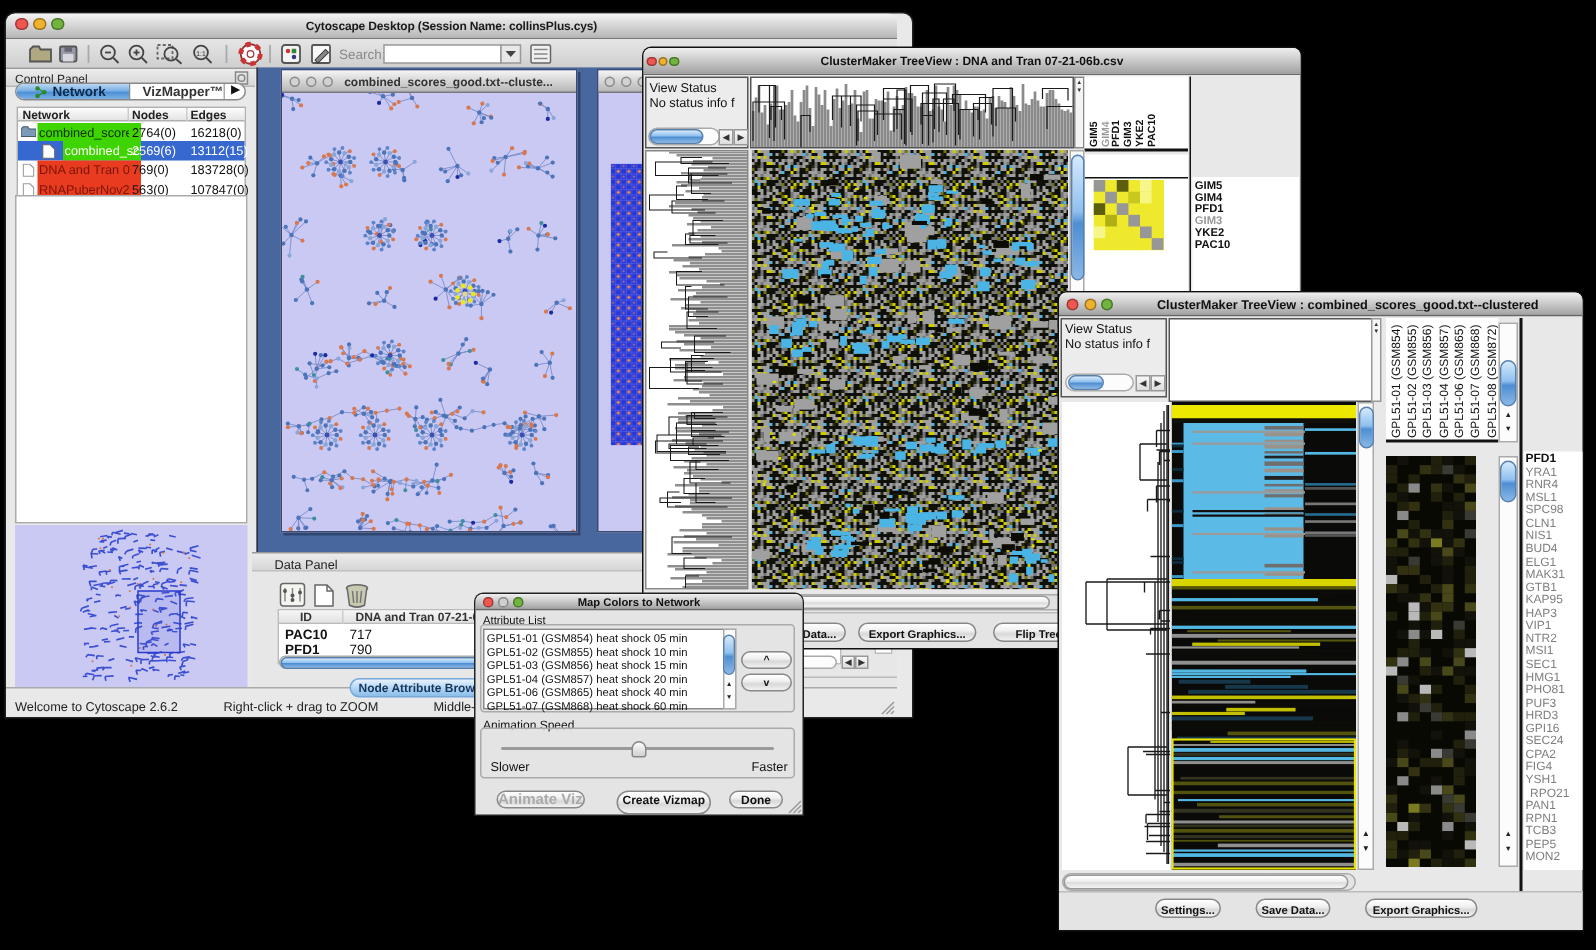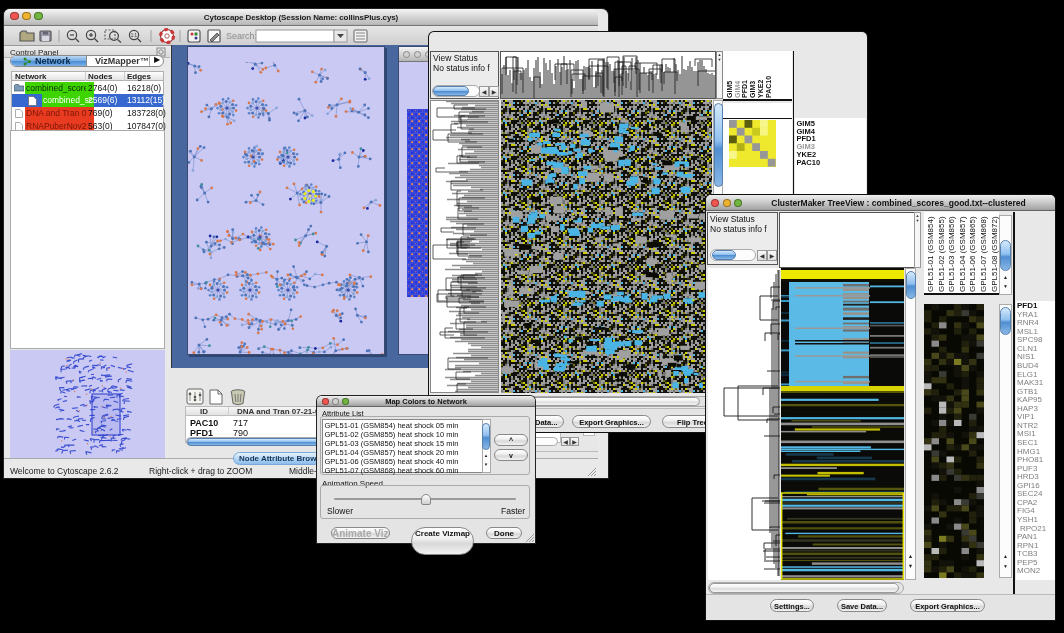--- a/index.html
+++ b/index.html
@@ -159,20 +159,26 @@
         <rect x="82" y="44" width="28" height="41" fill="#4858d8" fill-opacity="0.12" stroke="#2a3acc" stroke-width="1"></rect>
       </svg>
     </div>
     <div class="abs" style="left:0;top:449px;width:594px;height:20px;background:#e9e9e9;border-top:1px solid #aaa">
       <span style="position:absolute;left:6px;top:7px;font-size:8.5px;color:#222">Welcome to Cytoscape 2.6.2</span>
       <span style="position:absolute;left:145px;top:7px;font-size:8.5px;color:#222">Right-click + drag  to  ZOOM</span>
       <span style="position:absolute;left:285px;top:7px;font-size:8.5px;color:#222">Middle-</span>
     </div>
     <div class="abs" style="left:167px;top:36px;width:427px;height:323px;background:#48679e;border-left:1px solid #333;overflow:hidden">
       <div class="abs" style="left:15px;top:1px;width:198px;height:309px;border:1px solid #3a4a70;background:#c9c9f4;box-shadow:2px 2px 0 rgba(20,30,60,.45)">
+        <div class="abs tb" style="left:0;top:0;width:196px;height:15px">
+          <span class="light" style="left:5px;top:4px;width:7px;height:7px;background:#d2d2d2;border:1px solid #8a8a8a"></span>
+          <span class="light" style="left:16px;top:4px;width:7px;height:7px;background:#d2d2d2;border:1px solid #8a8a8a"></span>
+          <span class="light" style="left:27px;top:4px;width:7px;height:7px;background:#d2d2d2;border:1px solid #8a8a8a"></span>
+          <div style="text-align:center;font-size:8px;font-weight:bold;color:#333;line-height:15px;padding-left:26px">combined_scores_good.txt--cluste...</div>
+        </div>
         <div class="abs" style="left:0;top:15px;width:196px;height:292px;overflow:hidden">
           <svg width="197" height="292" viewBox="0 0 197 292" style="position:absolute;left:0;top:0;">
             <path d="M6.7 3.9L12.7 8.3M6.7 3.9L0.2 1.9M6.7 3.9L11.1 4.7M6.7 3.9L7.5 10.7M6.7 3.9L-0.1 1.1M67.4 2.2L72.8 10.3M67.4 2.2L64.7 6.6M67.4 2.2L74.9 7.5M67.4 2.2L60.2 -3.2M67.4 2.2L66.4 -5.2M67.4 2.2L73.9 1.1M67.4 2.2L58.7 -0.7M86.7 3.3L77.8 6.0M86.7 3.3L90.2 9.0M86.7 3.3L82.6 -4.3M86.7 3.3L84.6 -1.4M131.5 13.0L127.8 20.2M131.5 13.0L139.3 15.8M131.5 13.0L133.6 7.1M131.5 13.0L139.5 16.5M131.5 13.0L124.3 9.8M131.5 13.0L133.1 19.5M131.5 13.0L137.1 8.0M131.5 13.0L134.6 16.8M177.2 10.6L181.1 16.7M177.2 10.6L172.4 7.2M177.2 10.6L172.0 7.0M177.2 10.6L177.2 17.3M23.4 46.8L13.5 49.7M23.4 46.8L28.0 42.3M23.4 46.8L17.5 46.7M23.4 46.8L31.9 41.6M23.4 46.8L20.9 54.9M23.4 46.8L18.9 43.1M39.1 55.0L39.5 62.2M39.1 55.0L46.2 58.8M39.1 55.0L42.8 46.5M39.1 55.0L34.3 54.0M39.1 55.0L34.2 47.3M39.1 55.0L42.7 61.0M80.4 51.4L74.8 50.8M80.4 51.4L81.5 58.2M80.4 51.4L75.1 48.1M80.4 51.4L81.4 56.6M80.4 51.4L76.1 46.8M80.4 51.4L88.5 45.9M116.9 48.6L119.4 54.9M116.9 48.6L108.8 52.4M116.9 48.6L106.0 50.9M116.9 48.6L111.0 37.2M116.9 48.6L124.2 53.7M116.9 48.6L110.5 58.8M116.9 48.6L117.0 56.0M149.1 42.7L161.6 40.2M149.1 42.7L153.4 36.8M149.1 42.7L141.5 43.4M149.1 42.7L143.8 46.5M149.1 42.7L139.6 51.8M149.1 42.7L148.0 54.4M149.1 42.7L140.4 45.3M149.1 42.7L161.9 39.2M170.6 50.2L164.0 48.9M170.6 50.2L158.0 49.6M170.6 50.2L176.9 53.0M170.6 50.2L176.7 43.0M170.6 50.2L180.5 46.4M170.6 50.2L164.8 47.0M170.6 50.2L180.4 55.7M170.6 50.2L162.6 46.7M6.3 94.7L13.6 98.4M6.3 94.7L5.0 108.4M6.3 94.7L16.0 85.6M6.3 94.7L0.9 100.4M6.3 94.7L12.3 84.3M6.3 94.7L-4.6 85.5M6.3 94.7L2.5 89.2M6.3 94.7L9.9 86.6M66.2 88.9L66.1 99.4M66.2 88.9L74.6 91.6M66.2 88.9L68.7 84.1M66.2 88.9L63.2 94.0M66.2 88.9L72.2 88.1M66.2 88.9L57.4 92.2M95.2 93.7L92.3 101.4M95.2 93.7L97.5 86.1M95.2 93.7L99.2 90.8M95.2 93.7L95.2 98.2M95.2 93.7L96.7 85.8M95.2 93.7L89.5 97.5M95.2 93.7L99.9 100.6M150.8 97.2L151.9 92.4M150.8 97.2L156.9 90.9M150.8 97.2L152.3 105.7M150.8 97.2L145.0 98.7M150.8 97.2L152.3 91.9M171.0 95.0L175.3 88.5M171.0 95.0L182.2 96.9M171.0 95.0L170.3 104.4M171.0 95.0L176.8 94.4M171.0 95.0L164.4 90.5M171.0 95.0L172.9 86.7M171.0 95.0L177.3 94.3M16.6 131.0L13.4 125.6M16.6 131.0L23.7 125.9M16.6 131.0L12.9 124.4M16.6 131.0L13.7 122.5M16.6 131.0L20.1 140.1M16.6 131.0L9.2 138.0M68.1 138.5L62.3 140.7M68.1 138.5L58.0 140.2M68.1 138.5L69.8 132.8M68.1 138.5L75.0 142.6M68.1 138.5L63.5 133.3M68.1 138.5L72.0 130.0M109.2 131.0L99.0 125.8M109.2 131.0L102.4 137.1M109.2 131.0L116.0 140.0M109.2 131.0L119.0 123.2M109.2 131.0L118.2 123.1M109.2 131.0L111.6 142.9M109.2 131.0L106.0 121.9M132.9 140.6L131.2 132.1M132.9 140.6L137.2 132.8M132.9 140.6L141.0 134.5M132.9 140.6L125.9 141.7M132.9 140.6L133.0 150.1M132.9 140.6L133.7 131.9M132.9 140.6L127.8 135.4M183.1 139.9L179.4 146.4M183.1 139.9L191.9 143.5M183.1 139.9L176.0 145.8M183.1 139.9L187.7 138.2M23.1 183.9L22.1 173.9M23.1 183.9L29.6 179.0M23.1 183.9L21.9 192.0M23.1 183.9L16.0 189.9M23.1 183.9L25.9 174.8M23.1 183.9L28.9 174.8M23.1 183.9L31.5 182.9M44.6 176.6L45.0 170.0M44.6 176.6L44.7 167.6M44.6 176.6L44.5 181.6M44.6 176.6L52.0 177.5M44.6 176.6L51.0 176.6M44.6 176.6L39.4 169.5M44.6 176.6L39.6 169.6M76.3 181.8L70.3 177.0M76.3 181.8L82.3 187.1M76.3 181.8L80.8 180.8M76.3 181.8L81.8 182.7M76.3 181.8L72.4 174.0M76.3 181.8L70.3 186.3M117.6 173.7L112.5 181.0M117.6 173.7L111.1 180.6M117.6 173.7L111.2 183.6M117.6 173.7L120.5 167.7M117.6 173.7L127.7 171.2M117.6 173.7L122.8 164.1M117.6 173.7L107.5 178.0M117.6 173.7L125.2 172.0M138.6 184.3L129.2 179.9M138.6 184.3L133.9 192.2M138.6 184.3L134.5 192.5M138.6 184.3L134.0 190.4M138.6 184.3L136.8 194.1M178.5 179.8L173.1 172.7M178.5 179.8L180.2 173.7M178.5 179.8L180.4 189.9M178.5 179.8L175.3 188.7M178.5 179.8L169.5 181.3M11.2 222.1L3.9 220.4M11.2 222.1L13.2 226.7M11.2 222.1L4.0 222.8M11.2 222.1L17.5 221.2M11.2 222.1L10.3 226.4M11.2 222.1L12.9 226.8M54.5 213.8L59.7 214.2M54.5 213.8L49.1 214.5M54.5 213.8L59.4 212.7M54.5 213.8L57.3 210.4M54.5 213.8L60.1 216.2M54.5 213.8L48.2 210.5M54.5 213.8L58.9 220.0M88.9 217.3L83.2 213.8M88.9 217.3L84.5 215.3M88.9 217.3L93.8 216.1M88.9 217.3L89.5 209.6M88.9 217.3L88.5 222.2M88.9 217.3L89.4 224.7M88.9 217.3L92.6 222.8M109.3 215.7L116.9 212.3M109.3 215.7L99.9 213.0M109.3 215.7L118.5 209.7M109.3 215.7L115.3 218.6M109.3 215.7L105.6 225.5M109.3 215.7L102.5 212.6M109.3 215.7L116.4 222.8M109.3 215.7L105.6 204.6M158.5 223.7L168.5 225.0M158.5 223.7L162.4 215.6M158.5 223.7L159.0 217.3M158.5 223.7L150.4 222.7M158.5 223.7L156.4 235.1M158.5 223.7L148.9 227.8M158.5 223.7L166.6 222.1M158.5 223.7L152.3 227.7M171.3 215.5L162.7 221.4M171.3 215.5L182.8 214.7M171.3 215.5L162.0 213.0M171.3 215.5L174.9 224.1M33.1 258.1L39.8 257.0M33.1 258.1L33.4 262.8M33.1 258.1L26.9 256.1M33.1 258.1L40.2 262.9M33.1 258.1L38.3 255.0M33.1 258.1L38.9 263.4M33.1 258.1L25.8 258.2M72.1 259.1L70.2 270.9M72.1 259.1L61.0 265.7M72.1 259.1L60.0 258.5M72.1 259.1L70.4 267.3M72.1 259.1L60.7 252.2M100.3 258.4L108.1 257.4M100.3 258.4L91.1 266.7M100.3 258.4L93.1 262.9M100.3 258.4L87.6 260.5M100.3 258.4L90.5 267.5M100.3 258.4L103.1 247.8M148.3 253.4L152.8 259.2M148.3 253.4L152.2 252.7M148.3 253.4L149.2 248.7M148.3 253.4L144.5 249.7M148.3 253.4L152.7 255.8M148.3 253.4L145.6 248.1M148.3 253.4L154.3 251.6M169.4 253.3L167.6 247.0M169.4 253.3L173.4 260.1M169.4 253.3L177.4 254.7M169.4 253.3L177.3 256.1M11.0 283.1L11.6 294.4M11.0 283.1L16.2 289.7M11.0 283.1L10.8 290.2M11.0 283.1L21.5 283.7M11.0 283.1L18.9 277.4M11.0 283.1L15.5 290.0M11.0 283.1L5.8 290.7M52.1 290.0L50.7 285.6M52.1 290.0L55.3 284.3M52.1 290.0L61.1 290.5M52.1 290.0L53.8 280.6M52.1 290.0L59.2 285.5M52.1 290.0L56.7 282.0M52.1 290.0L53.0 284.4M52.1 290.0L53.9 284.7M85.6 293.0L84.9 287.2M85.6 293.0L82.8 302.6M85.6 293.0L88.3 298.5M85.6 293.0L74.5 290.3M147.7 288.7L144.2 294.4M147.7 288.7L154.3 287.2M147.7 288.7L159.1 286.3M147.7 288.7L145.7 276.4M147.7 288.7L158.8 286.4M147.7 288.7L140.2 297.1M186.8 295.2L177.3 296.9M186.8 295.2L194.1 292.4M186.8 295.2L179.2 288.9M186.8 295.2L181.1 288.6M10.0 184.0L15.4 187.8M15.4 187.8L23.1 190.3M23.1 190.3L31.1 186.8M23.1 190.3L23.0 195.9M31.1 186.8L36.2 185.5M18.4 180.2L27.0 181.7M18.4 180.2L21.2 188.0M27.0 181.7L32.4 178.8M32.4 178.8L37.6 177.1M37.6 177.1L43.4 180.4M43.4 180.4L51.7 177.8M51.7 177.8L59.0 175.5M59.0 175.5L66.2 178.5M66.2 178.5L71.7 177.1M40.8 173.5L47.9 176.0M47.9 176.0L55.0 172.1M55.0 172.1L60.2 174.9M60.2 174.9L67.0 179.5M67.0 179.5L73.6 181.4M73.6 181.4L78.9 177.2M73.6 181.4L72.2 187.9M78.9 177.2L85.2 182.2M18.4 220.4L26.3 217.6M18.4 220.4L17.4 226.2M26.3 217.6L31.7 216.8M26.3 217.6L24.2 225.3M31.7 216.8L40.0 212.8M40.0 212.8L48.2 213.3M48.2 213.3L54.5 209.6M54.5 209.6L62.5 213.2M62.5 213.2L69.9 211.8M62.5 213.2L63.5 218.1M69.9 211.8L78.3 210.4M119.1 223.7L126.6 225.1M126.6 225.1L134.9 222.8M134.9 222.8L141.1 221.2M141.1 221.2L148.4 220.2M148.4 220.2L153.5 222.7M153.5 222.7L159.9 221.4M159.9 221.4L167.1 217.2M159.9 221.4L160.6 228.1M167.1 217.2L174.8 217.1M167.1 217.2L168.7 221.7M96.6 217.8L101.8 216.8M96.6 217.8L95.4 222.7M101.8 216.8L107.8 215.1M107.8 215.1L113.5 213.9M113.5 213.9L121.8 216.9M121.8 216.9L127.0 212.1M127.0 212.1L134.3 212.9M7.8 255.9L14.7 257.8M14.7 257.8L20.1 257.2M14.7 257.8L16.9 264.8M20.1 257.2L28.2 252.9M28.2 252.9L34.0 255.7M34.0 255.7L41.6 252.2M34.0 255.7L32.0 260.3M41.6 252.2L46.9 256.7M46.9 256.7L54.1 257.5M54.1 257.5L61.7 262.3M64.4 257.6L72.6 258.5M64.4 257.6L64.1 261.8M72.6 258.5L78.7 260.0M72.6 258.5L73.1 264.1M78.7 260.0L87.5 262.4M87.5 262.4L94.8 259.3M94.8 259.3L103.6 258.8M103.6 258.8L112.6 254.6M103.6 258.8L104.9 266.7M54.1 263.0L60.8 261.4M60.8 261.4L68.4 257.1M68.4 257.1L74.5 259.3M74.5 259.3L83.0 257.6M74.5 259.3L73.6 267.2M83.0 257.6L89.5 258.6M83.0 257.6L82.2 264.8M89.5 258.6L97.2 261.9M97.2 261.9L104.3 263.3M97.2 261.9L96.4 266.6M70.6 286.7L76.3 284.7M76.3 284.7L83.4 287.1M83.4 287.1L91.9 288.2M83.4 287.1L81.5 293.8M91.9 288.2L100.5 290.5M91.9 288.2L93.2 296.1M100.5 290.5L108.6 293.3M100.5 290.5L103.3 297.6M96.6 290.8L103.4 288.7M103.4 288.7L112.3 291.8M103.4 288.7L101.9 295.2M112.3 291.8L119.5 287.9M119.5 287.9L125.6 290.5M125.6 290.5L131.2 289.9M125.6 290.5L125.3 295.9M131.2 289.9L136.4 289.9M136.4 289.9L142.9 285.2M111.8 285.7L120.5 285.4M120.5 285.4L127.4 286.5M120.5 285.4L118.8 290.0M127.4 286.5L134.8 285.8M127.4 286.5L125.1 291.5M134.8 285.8L142.3 281.4M142.3 281.4L149.5 282.7M149.5 282.7L155.6 277.7M65.0 95.0L71.5 95.0M71.5 95.0L74.1 97.6M65.0 95.0L70.5 98.5M70.5 98.5L71.3 102.1M65.0 95.0L67.7 100.9M67.7 100.9L66.4 104.4M65.0 95.0L64.1 101.4M64.1 101.4L61.1 103.7M65.0 95.0L60.7 99.9M60.7 99.9L57.0 100.2M65.0 95.0L58.8 96.8M58.8 96.8L55.5 95.1M65.0 95.0L58.8 93.2M58.8 93.2L57.0 89.9M65.0 95.0L60.7 90.1M60.7 90.1L61.0 86.4M65.0 95.0L64.1 88.6M64.1 88.6L66.3 85.6M65.0 95.0L67.7 89.1M67.7 89.1L71.2 87.8M65.0 95.0L70.5 91.5M70.5 91.5L74.1 92.3M100.0 95.0L106.5 95.0M106.5 95.0L109.1 97.6M100.0 95.0L105.5 98.5M105.5 98.5L106.3 102.1M100.0 95.0L102.7 100.9M102.7 100.9L101.4 104.4M100.0 95.0L99.1 101.4M99.1 101.4L96.1 103.7M100.0 95.0L95.7 99.9M95.7 99.9L92.0 100.2M100.0 95.0L93.8 96.8M93.8 96.8L90.5 95.1M100.0 95.0L93.8 93.2M93.8 93.2L92.0 89.9M100.0 95.0L95.7 90.1M95.7 90.1L96.0 86.4M100.0 95.0L99.1 88.6M99.1 88.6L101.3 85.6M100.0 95.0L102.7 89.1M102.7 89.1L106.2 87.8M100.0 95.0L105.5 91.5M105.5 91.5L109.1 92.3M30.0 228.0L36.5 228.0M36.5 228.0L39.1 230.6M30.0 228.0L35.5 231.5M35.5 231.5L36.3 235.1M30.0 228.0L32.7 233.9M32.7 233.9L31.4 237.4M30.0 228.0L29.1 234.4M29.1 234.4L26.1 236.7M30.0 228.0L25.7 232.9M25.7 232.9L22.0 233.2M30.0 228.0L23.8 229.8M23.8 229.8L20.5 228.1M30.0 228.0L23.8 226.2M23.8 226.2L22.0 222.9M30.0 228.0L25.7 223.1M25.7 223.1L26.0 219.4M30.0 228.0L29.1 221.6M29.1 221.6L31.3 218.6M30.0 228.0L32.7 222.1M32.7 222.1L36.2 220.8M30.0 228.0L35.5 224.5M35.5 224.5L39.1 225.3M62.0 228.0L68.5 228.0M68.5 228.0L71.1 230.6M62.0 228.0L67.5 231.5M67.5 231.5L68.3 235.1M62.0 228.0L64.7 233.9M64.7 233.9L63.4 237.4M62.0 228.0L61.1 234.4M61.1 234.4L58.1 236.7M62.0 228.0L57.7 232.9M57.7 232.9L54.0 233.2M62.0 228.0L55.8 229.8M55.8 229.8L52.5 228.1M62.0 228.0L55.8 226.2M55.8 226.2L54.0 222.9M62.0 228.0L57.7 223.1M57.7 223.1L58.0 219.4M62.0 228.0L61.1 221.6M61.1 221.6L63.3 218.6M62.0 228.0L64.7 222.1M64.7 222.1L68.2 220.8M62.0 228.0L67.5 224.5M67.5 224.5L71.1 225.3M100.0 228.0L106.5 228.0M106.5 228.0L109.1 230.6M100.0 228.0L105.5 231.5M105.5 231.5L106.3 235.1M100.0 228.0L102.7 233.9M102.7 233.9L101.4 237.4M100.0 228.0L99.1 234.4M99.1 234.4L96.1 236.7M100.0 228.0L95.7 232.9M95.7 232.9L92.0 233.2M100.0 228.0L93.8 229.8M93.8 229.8L90.5 228.1M100.0 228.0L93.8 226.2M93.8 226.2L92.0 222.9M100.0 228.0L95.7 223.1M95.7 223.1L96.0 219.4M100.0 228.0L99.1 221.6M99.1 221.6L101.3 218.6M100.0 228.0L102.7 222.1M102.7 222.1L106.2 220.8M100.0 228.0L105.5 224.5M105.5 224.5L109.1 225.3M72.0 175.0L78.5 175.0M78.5 175.0L81.1 177.6M72.0 175.0L77.5 178.5M77.5 178.5L78.3 182.1M72.0 175.0L74.7 180.9M74.7 180.9L73.4 184.4M72.0 175.0L71.1 181.4M71.1 181.4L68.1 183.7M72.0 175.0L67.7 179.9M67.7 179.9L64.0 180.2M72.0 175.0L65.8 176.8M65.8 176.8L62.5 175.1M72.0 175.0L65.8 173.2M65.8 173.2L64.0 169.9M72.0 175.0L67.7 170.1M67.7 170.1L68.0 166.4M72.0 175.0L71.1 168.6M71.1 168.6L73.3 165.6M72.0 175.0L74.7 169.1M74.7 169.1L78.2 167.8M72.0 175.0L77.5 171.5M77.5 171.5L81.1 172.3M160.0 228.0L166.5 228.0M166.5 228.0L169.1 230.6M160.0 228.0L165.5 231.5M165.5 231.5L166.3 235.1M160.0 228.0L162.7 233.9M162.7 233.9L161.4 237.4M160.0 228.0L159.1 234.4M159.1 234.4L156.1 236.7M160.0 228.0L155.7 232.9M155.7 232.9L152.0 233.2M160.0 228.0L153.8 229.8M153.8 229.8L150.5 228.1M160.0 228.0L153.8 226.2M153.8 226.2L152.0 222.9M160.0 228.0L155.7 223.1M155.7 223.1L156.0 219.4M160.0 228.0L159.1 221.6M159.1 221.6L161.3 218.6M160.0 228.0L162.7 222.1M162.7 222.1L166.2 220.8M160.0 228.0L165.5 224.5M165.5 224.5L169.1 225.3M39.0 46.0L45.5 46.0M45.5 46.0L48.1 48.6M39.0 46.0L44.5 49.5M44.5 49.5L45.3 53.1M39.0 46.0L41.7 51.9M41.7 51.9L40.4 55.4M39.0 46.0L38.1 52.4M38.1 52.4L35.1 54.7M39.0 46.0L34.7 50.9M34.7 50.9L31.0 51.2M39.0 46.0L32.8 47.8M32.8 47.8L29.5 46.1M39.0 46.0L32.8 44.2M32.8 44.2L31.0 40.9M39.0 46.0L34.7 41.1M34.7 41.1L35.0 37.4M39.0 46.0L38.1 39.6M38.1 39.6L40.3 36.6M39.0 46.0L41.7 40.1M41.7 40.1L45.2 38.8M39.0 46.0L44.5 42.5M44.5 42.5L48.1 43.3M69.0 46.0L75.5 46.0M75.5 46.0L78.1 48.6M69.0 46.0L74.5 49.5M74.5 49.5L75.3 53.1M69.0 46.0L71.7 51.9M71.7 51.9L70.4 55.4M69.0 46.0L68.1 52.4M68.1 52.4L65.1 54.7M69.0 46.0L64.7 50.9M64.7 50.9L61.0 51.2M69.0 46.0L62.8 47.8M62.8 47.8L59.5 46.1M69.0 46.0L62.8 44.2M62.8 44.2L61.0 40.9M69.0 46.0L64.7 41.1M64.7 41.1L65.0 37.4M69.0 46.0L68.1 39.6M68.1 39.6L70.3 36.6M69.0 46.0L71.7 40.1M71.7 40.1L75.2 38.8M69.0 46.0L74.5 42.5M74.5 42.5L78.1 43.3M122.0 132.0L128.5 132.0M128.5 132.0L131.1 134.6M122.0 132.0L127.5 135.5M127.5 135.5L128.3 139.1M122.0 132.0L124.7 137.9M124.7 137.9L123.4 141.4M122.0 132.0L121.1 138.4M121.1 138.4L118.1 140.7M122.0 132.0L117.7 136.9M117.7 136.9L114.0 137.2M122.0 132.0L115.8 133.8M115.8 133.8L112.5 132.1M122.0 132.0L115.8 130.2M115.8 130.2L114.0 126.9M122.0 132.0L117.7 127.1M117.7 127.1L118.0 123.4M122.0 132.0L121.1 125.6M121.1 125.6L123.3 122.6M122.0 132.0L124.7 126.1M124.7 126.1L128.2 124.8M122.0 132.0L127.5 128.5M127.5 128.5L131.1 129.3M122 134L127.5 134.0M122 134L125.4 138.3M122 134L120.8 139.4M122 134L117.0 136.4M122 134L117.0 131.6M122 134L120.8 128.6M122 134L125.4 129.7" stroke="#7b8cc8" stroke-width="0.6" fill="none"></path>
             <circle cx="6.7" cy="3.9" r="1.5" fill="#4d74b8"></circle>
             <circle cx="12.7" cy="8.3" r="1.4" fill="#d8784e"></circle>
             <circle cx="0.2" cy="1.9" r="1.4" fill="#4d74b8"></circle>
             <circle cx="11.1" cy="4.7" r="1.4" fill="#4d74b8"></circle>
             <circle cx="7.5" cy="10.7" r="1.4" fill="#4d74b8"></circle>
             <circle cx="-0.1" cy="1.1" r="1.4" fill="#1b2a9e"></circle>
             <circle cx="67.4" cy="2.2" r="1.5" fill="#4d74b8"></circle>
@@ -853,20 +859,23 @@
                 <circle cx="5.2" cy="5.2" r="1.1" fill="#e08858"></circle>
                 <circle cx="1.7" cy="1.7" r="0.8" fill="#e89068" opacity="0.6"></circle>
               </pattern>
             </defs>
             <rect x="0" y="0" width="34" height="188" fill="url(#bg1)"></rect>
           </svg>
         </div>
       </div>
     </div>
     <div class="abs" style="left:164px;top:359px;width:430px;height:90px;background:#e7e7e7">
+      <div class="abs" style="left:0;top:0;width:430px;height:13px;background:linear-gradient(#ececec,#d6d6d6);border-top:1px solid #999;border-bottom:1px solid #c0c0c0">
+        <span style="position:absolute;left:15px;top:2px;font-size:8.5px;color:#222">Data Panel</span>
+      </div>
       <svg width="70" height="18" style="position:absolute;left:18px;top:20px">
 <rect x="1" y="1" width="16" height="15" rx="2" fill="#f4f4f0" stroke="#666"></rect>
         <path d="M4 4 v9 M9 4 v9 M14 4 v9" stroke="#888"></path>
         <circle cx="4" cy="6" r="1.3" fill="#555"></circle>
         <circle cx="9" cy="9" r="1.3" fill="#555"></circle>
         <circle cx="14" cy="7" r="1.3" fill="#555"></circle>
         <circle cx="9" cy="12" r="1.3" fill="#555"></circle>
 <path d="M24 2 h8 l4 4 v10 h-12 z" fill="#fff" stroke="#666"></path>
         <path d="M32 2 l0 4 4 0" fill="none" stroke="#666"></path>
 <ellipse cx="52" cy="4" rx="7" ry="2.2" fill="#c9c9b2" stroke="#666"></ellipse>
@@ -892,20 +901,26 @@
       <div class="abs" style="left:415px;top:60px;width:12px;height:8px;background:#fff;border:1px solid #bbb"></div>
       <div class="abs arrbox" style="left:393px;top:69px;width:9px;height:9px;font-size:6px;line-height:9px">◀</div>
       <div class="abs arrbox" style="left:402px;top:69px;width:9px;height:9px;font-size:6px;line-height:9px">▶</div>
       <div class="abs" style="left:260px;top:83px;width:170px;height:1px;background:#bbb"></div>
     </div>
     <svg width="10" height="10" style="position:absolute;left:583px;top:458px">
       <path d="M9 1 L1 9 M9 4 L4 9 M9 7 L7 9" stroke="#999" stroke-width="1"></path>
     </svg>
   </div>
 <div class="abs" style="left:429px;top:32px;width:438px;height:400px;background:#e8e8e8;border-radius:5px 5px 0 0;z-index:20;box-shadow:0 0 0 1px #111">
+    <div class="abs tbd" style="left:0;top:0;width:438px;height:18px;border-radius:5px 5px 0 0">
+      <span class="light" style="left:2.0px;top:5.5px;width:6.5px;height:6.5px;background:radial-gradient(circle at 35% 30%, #fff0 0%, #f05650 55%, #f05650);background-color:#f05650;border:1px solid rgba(0,0,0,.35)"></span>
+      <span class="light" style="left:9.5px;top:5.5px;width:6.5px;height:6.5px;background:radial-gradient(circle at 35% 30%, #fff0 0%, #eeb22f 55%, #eeb22f);background-color:#eeb22f;border:1px solid rgba(0,0,0,.35)"></span>
+      <span class="light" style="left:17.0px;top:5.5px;width:6.5px;height:6.5px;background:radial-gradient(circle at 35% 30%, #fff0 0%, #71b53e 55%, #71b53e);background-color:#71b53e;border:1px solid rgba(0,0,0,.35)"></span>
+      <div style="text-align:center;font-size:8px;font-weight:bold;color:#111;line-height:18px">ClusterMaker TreeView : DNA and Tran 07-21-06b.csv</div>
+    </div>
     <div class="abs panel" style="left:1px;top:19px;width:69px;height:48px">
       <span style="position:absolute;left:2px;top:1px;font-size:8.5px;color:#111">View Status</span>
       <span style="position:absolute;left:2px;top:11px;font-size:8.5px;color:#111;white-space:nowrap">No status info f</span>
       <div class="abs sb" style="left:1px;top:33px;width:48px;height:12px;border-radius:6px"></div>
       <div class="abs bluepill" style="left:2px;top:34px;width:36px;height:10px"></div>
       <div class="abs arrbox" style="left:48px;top:34px;width:10px;height:11px;font-size:6px;line-height:11px">◀</div>
       <div class="abs arrbox" style="left:58px;top:34px;width:10px;height:11px;font-size:6px;line-height:11px">▶</div>
     </div>
     <div class="abs" style="left:71px;top:19px;width:216px;height:48px;background:#fff;border:1px solid #555;overflow:hidden">
       <svg width="216" height="48" viewBox="0 0 216 48" style="position:absolute;left:0;top:0;">
@@ -2005,17 +2020,17 @@
     <div class="abs" style="left:165.5px;top:66px;width:7px;height:7px;font-size:4.5px;text-align:center;color:#222">▼</div>
     <div class="abs aquabtn" style="left:177px;top:38px;width:34px;height:12px;font-size:7px;line-height:12px">^</div>
     <div class="abs aquabtn" style="left:177px;top:53px;width:34px;height:12px;font-size:7px;line-height:12px">v</div>
     <span class="abs" style="left:5px;top:83px;font-size:8px;color:#111">Animation Speed</span>
     <div class="abs" style="left:3px;top:89px;width:210px;height:34px;border:1px solid #aaa;border-radius:3px"></div>
     <div class="abs" style="left:17px;top:102px;width:182px;height:2px;background:#9a9a9a;border-radius:1px"></div>
     <div class="abs" style="left:104px;top:98px;width:10px;height:11px;background:linear-gradient(#fdfdfd,#d0d0d0);border:1px solid #888;border-radius:5px 5px 2px 2px"></div>
     <span class="abs" style="left:10px;top:110px;font-size:8.5px;color:#111">Slower</span>
     <span class="abs" style="left:184px;top:110px;font-size:8.5px;color:#111">Faster</span>
     <div class="abs aquabtn" style="left:14px;top:131px;width:59px;height:12px;font-size:10px;line-height:12px;color:#aaa">Animate Vizmap</div>
-    <div class="abs aquabtn" style="left:94px;top:131px;width:63px;height:28px;font-size:8px;line-height:12px">Create Vizmap</div>
+    <div class="abs aquabtn" style="left:94px;top:131px;width:63px;height:16px;font-size:8px;line-height:12px">Create Vizmap</div>
     <div class="abs aquabtn" style="left:169px;top:131px;width:36px;height:12px;font-size:8px;line-height:12px">Done</div>
     <svg width="10" height="10" style="position:absolute;left:208px;top:137px">
       <path d="M9 1 L1 9 M9 4 L4 9 M9 7 L7 9" stroke="#999" stroke-width="1"></path>
     </svg>
   </div>
 </body></html>

